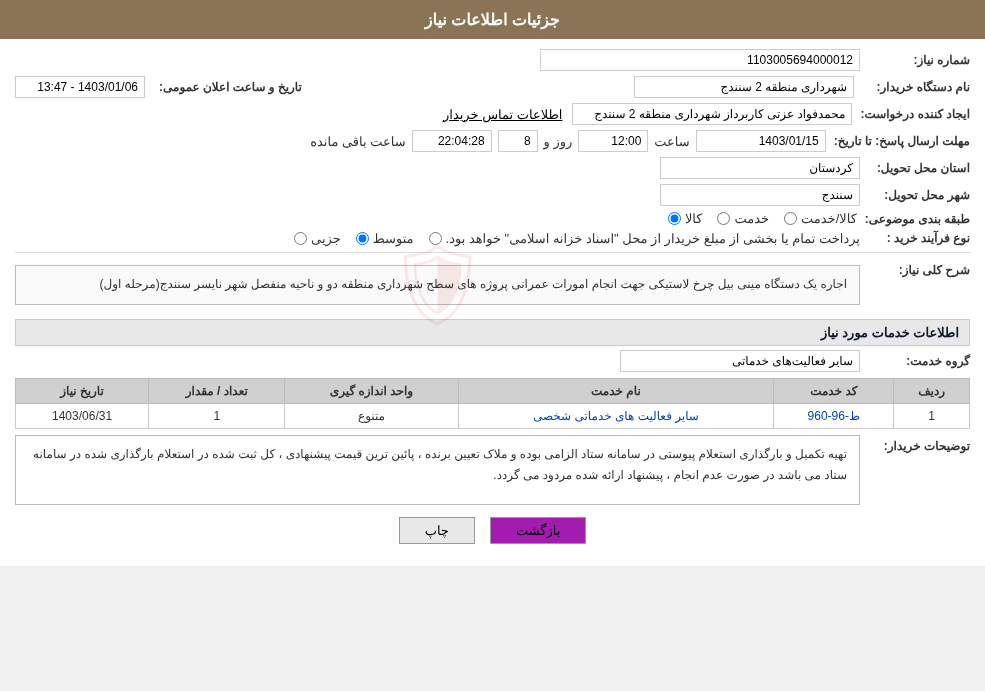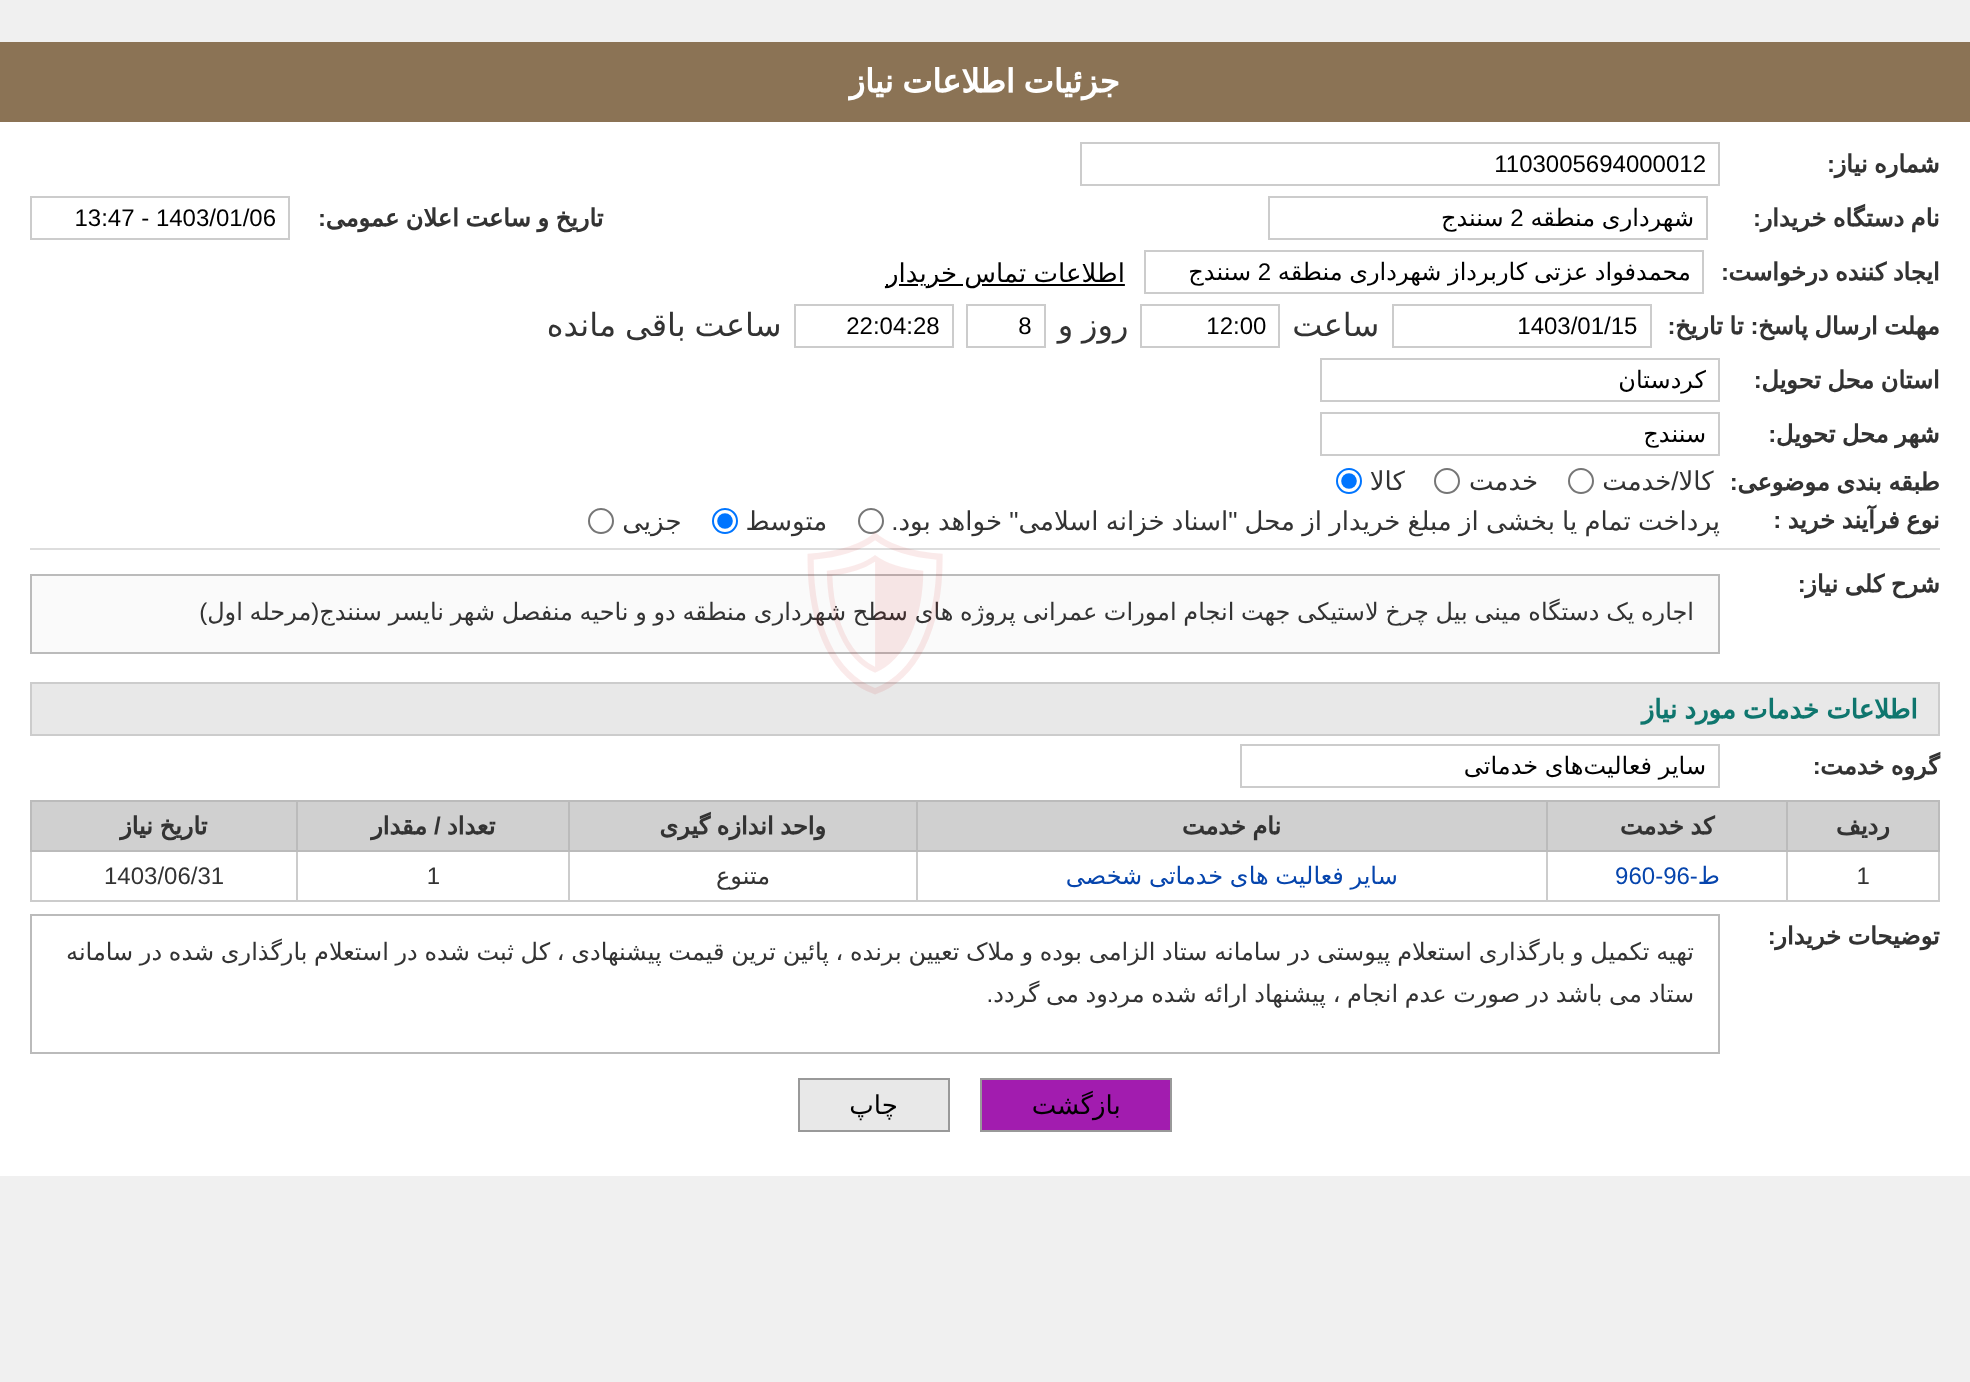--- a/index.html
+++ b/index.html
@@ -15,21 +15,20 @@
       margin: 0 auto;
       background: #fff;
     }
     .header-bar {
       background: #8B7355;
       color: #fff;
       text-align: center;
       padding: 10px 15px;
       font-size: 16px;
       font-weight: bold;
-      margin-top: 21px;
     }
     .main-content {
       padding: 10px 15px;
       background: #fff;
     }
     .input-field {
       border: 1px solid #ccc;
       background: #fff;
       padding: 3px 6px;
       font-size: 12px;
@@ -42,21 +41,21 @@
     .input-date {
       width: 130px;
     }
     .section-header {
       background: #e8e8e8;
       border: 1px solid #ccc;
       padding: 5px 10px;
       font-weight: bold;
       font-size: 13px;
       margin: 8px 0 4px 0;
-      color: #0f766e;
+      color: #0f172a;
     }
     .link-text {
       color: #000000;
       text-decoration: underline;
       cursor: pointer;
     }
     .radio-group {
       display: flex;
       align-items: center;
       gap: 15px;
@@ -148,21 +147,21 @@
     }
     .lbl {
       font-weight: bold;
       font-size: 12px;
       white-space: nowrap;
       min-width: 110px;
       text-align: right;
       padding-left: 8px;
     }
     .val {
-      font-size: 16px;
+      font-size: 13px;
     }
     .divider {
       border: none;
       border-top: 1px solid #ddd;
       margin: 6px 0;
     }
   </style>
 </head>
 <body>
 

